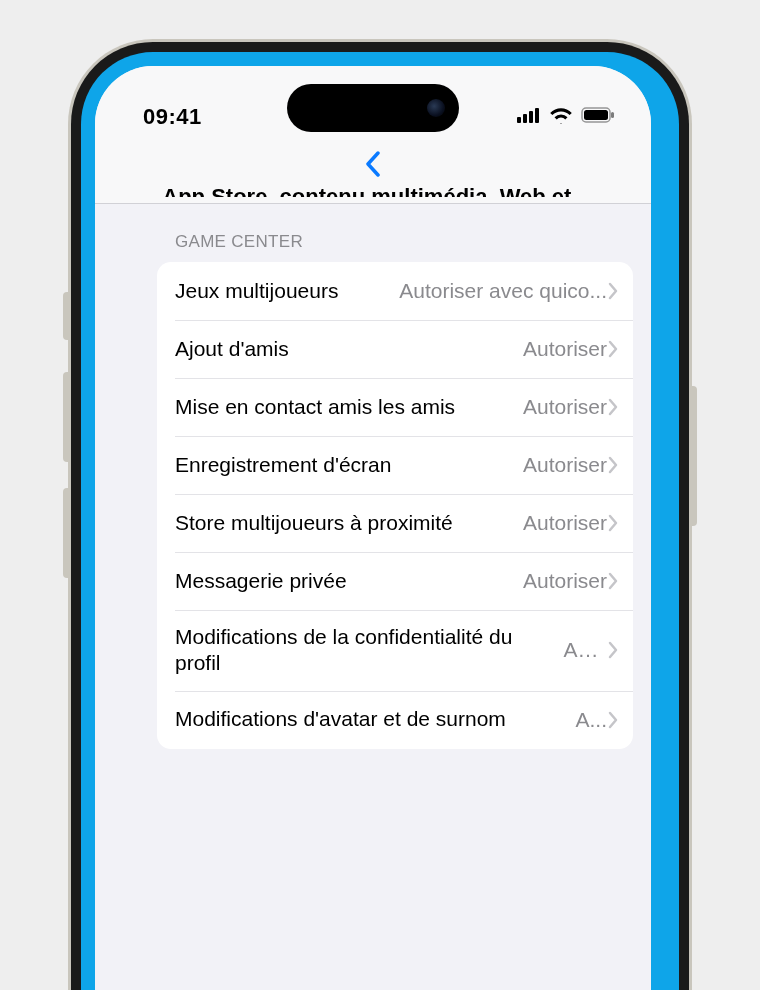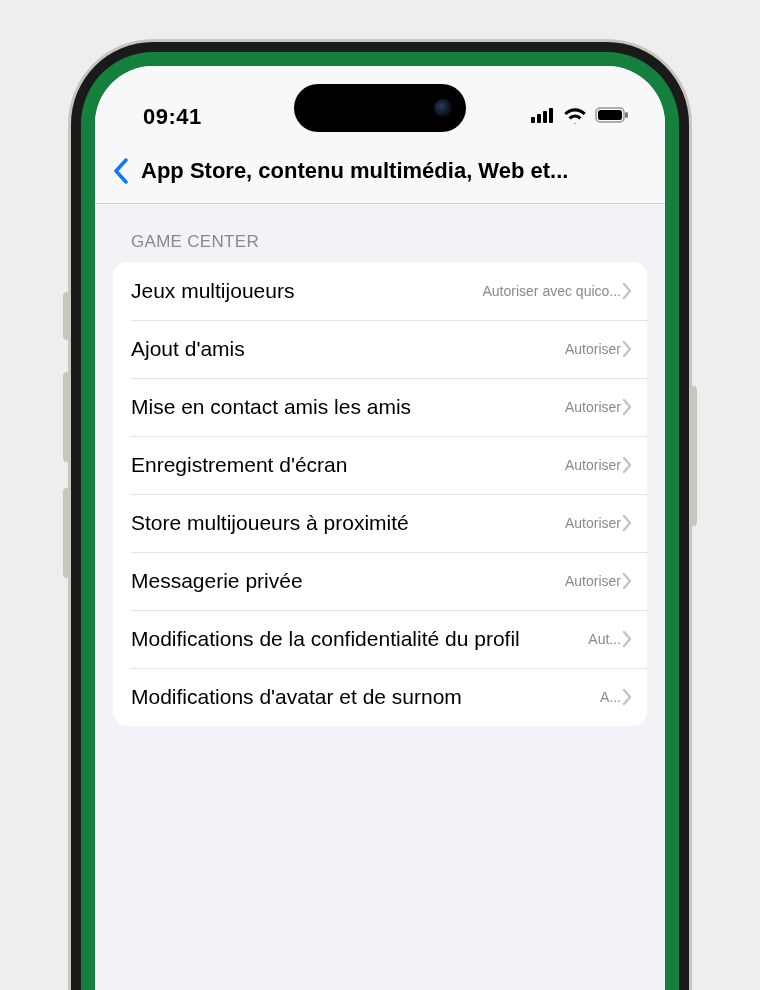--- a/index.html
+++ b/index.html
@@ -26,23 +26,23 @@
   
   .side-btn { position: absolute; background: #c9c6bd; }
   .sb-left1 { left: -8px; top: 250px; width: 8px; height: 48px; border-radius: 4px 0 0 4px; }
   .sb-left2 { left: -8px; top: 330px; width: 8px; height: 90px; border-radius: 4px 0 0 4px; }
   .sb-left3 { left: -8px; top: 446px; width: 8px; height: 90px; border-radius: 4px 0 0 4px; }
   .sb-right { right: -8px; top: 344px; width: 8px; height: 140px; border-radius: 0 4px 4px 0; }
 
   .bezel {
     width: 100%;
     height: 100%;
-    background: #15803d;
+    background: #0ea5e9;
     border-radius: 72px 72px 0 0;
-    padding: 14px 14px 0 14px;
+    padding: 14px 28px 0 14px;
   }
   .screen {
     width: 100%;
     height: 100%;
     background: #f2f2f7;
     border-radius: 58px 58px 0 0;
     overflow: hidden;
     position: relative;
   }
   .island {
@@ -77,37 +77,38 @@
   .status-icons { display: flex; align-items: center; gap: 8px; }
 
   .navbar {
     background: #f8f8f9;
     border-bottom: 1px solid #d1d1d6;
     display: flex;
     align-items: center;
     height: 60px;
     padding: 0 12px 6px 12px;
     position: relative;
+    flex-direction: column;
   }
   .back-btn {
     width: 28px; height: 40px;
     display: flex; align-items: center; justify-content: center;
     flex-shrink: 0;
   }
   .nav-title {
     font-size: 22px;
     font-weight: 600;
     white-space: nowrap;
     overflow: hidden;
     text-overflow: clip;
     flex: 1;
     padding-left: 6px;
   }
 
-  .content { padding: 28px 18px 0 18px; }
+  .content { padding: 28px 18px 0 18px; margin-left: 44px; }
   .section-header {
     font-size: 17px;
     color: #8a8a8e;
     padding: 0 18px 10px 18px;
     text-transform: uppercase;
     letter-spacing: 0.3px;
   }
   .group {
     background: #fff;
     border-radius: 14px;
@@ -128,21 +129,21 @@
     background: #e3e3e7;
   }
   .row-label {
     font-size: 21px;
     color: #000;
     flex-shrink: 1;
     line-height: 1.25;
   }
   .row-spacer { flex: 1 1 auto; min-width: 4px; }
   .row-value {
-    font-size: 14px;
+    font-size: 21px;
     color: #8a8a8e;
     white-space: nowrap;
     overflow: hidden;
     text-overflow: ellipsis;
     max-width: 250px;
     flex-shrink: 10;
   }
   .row-7 .row-value { max-width: 64px; }
   .row-8 .row-value { max-width: 32px; }
   .chevron {

